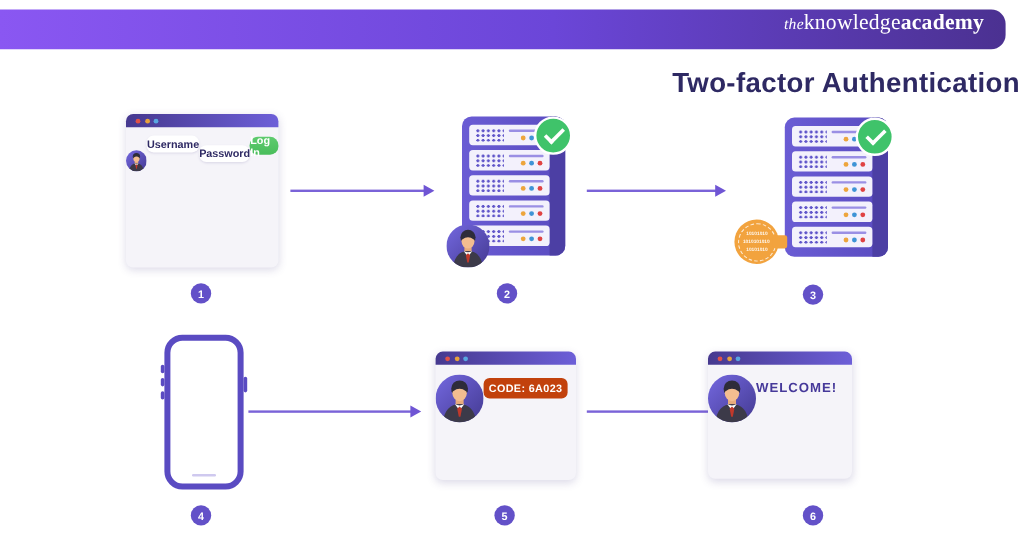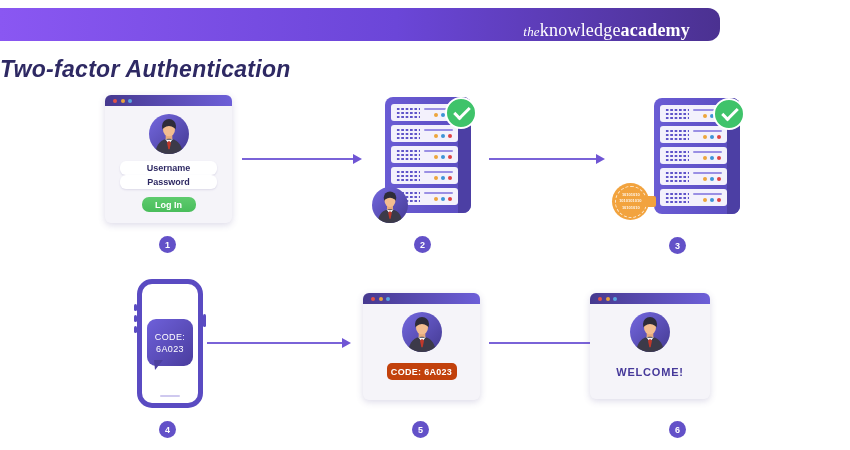--- a/index.html
+++ b/index.html
@@ -3,55 +3,55 @@
 <meta charset="utf-8">
 <style>
   * { margin:0; padding:0; box-sizing:border-box; }
   html,body { background:#ffffff; }
   .stage {
     position:relative; width:850px; height:450px; background:#ffffff;
     font-family:"Liberation Sans", sans-serif; overflow:hidden;
   }
   
   .banner {
-    position:absolute; left:0; top:8px; width:720px; height:33px;
+    position:absolute; left:0; top:8px; width:838px; height:33px;
     background:linear-gradient(90deg,#8a57f2 0%,#6b46d8 55%,#4b3191 100%);
     border-radius:0 12px 12px 0;
-    display:flex; align-items:flex-end; justify-content:flex-end; padding-right:30px;
+    display:flex; align-items:flex-start; justify-content:flex-end; padding-right:18px;
   }
   .brand { color:#fff; font-family:"Liberation Serif", serif; font-size:18px; letter-spacing:.2px; white-space:nowrap; }
   .brand .the { font-style:italic; font-size:13px; }
   .brand .academy { font-weight:bold; }
   
   .title {
-    position:absolute; top:56px; left:0; width:850px; text-align:left;
-    font-size:23px; font-weight:bold; color:#2e2963; letter-spacing:.3px;font-style:italic;
+    position:absolute; top:56px; left:0; width:850px; text-align:right;
+    font-size:23px; font-weight:bold; color:#2e2963; letter-spacing:.3px;
   }
   
   .win { position:absolute; background:#f5f4f9; border-radius:6px; box-shadow:0 2px 7px rgba(80,70,140,.20); }
   .win-bar {
     height:11px; border-radius:6px 6px 0 0;
     background:linear-gradient(90deg,#46398f,#6d5fd8);
     display:flex; align-items:center; gap:3.5px; padding-left:8px;
   }
   .dot { width:4px; height:4px; border-radius:50%; }
   .dot.red{background:#e05247;} .dot.org{background:#e8a23c;} .dot.blu{background:#58a6e0;}
-  .win-body { display:flex; flex-direction:column; align-items:center; }
+  .win-body { display:flex; flex-direction:row; align-items:flex-start; }
   
   .avatar-slot { display:block; }
   .avatar-slot svg { width:100%; height:100%; display:block; }
   .av-main { width:40px; height:40px; margin-top:8px; }
   
   .field {
     width:97px; height:14px; background:#ffffff; border-radius:6px;
     display:flex; align-items:center; justify-content:center;
     font-size:9px; font-weight:bold; color:#2e2963;
     box-shadow:0 1px 2px rgba(80,70,140,.15);
   }
-  .f-user { margin-top:7px; } .f-pass { margin-top:0; }
+  .f-user { margin-top:7px; } .f-pass { margin-top:15px; }
   .login-btn {
     margin-top:8px; width:54px; height:15px; border:none; border-radius:7px;
     background:linear-gradient(#5ecb6e,#49bd5b); color:#fff;
     font-size:9px; font-weight:bold; font-family:"Liberation Sans",sans-serif;
     display:flex; align-items:center; justify-content:center; cursor:pointer;
   }
   
   .code-badge {
     margin-top:11px; width:70px; height:17px; border-radius:5px; background:#c2410c;
     color:#fff; font-size:9px; font-weight:bold;
@@ -349,24 +349,20 @@
       <span>1010101010</span>
       <span>10101010</span>
     </div>
   </div>
 
   <div class="phone">
     <span class="side-btn sb-l1"></span>
     <span class="side-btn sb-l2"></span>
     <span class="side-btn sb-l3"></span>
     <span class="side-btn sb-r"></span>
-    <div class="bubble">
-      <span>CODE:</span>
-      <span>6A023</span>
-    </div>
     <span class="home-line"></span>
   </div>
 
   <div class="arrow" style="left:207px; top:342px; width:136px;"></div>
 
   <div class="win" style="left:363px; top:293px; width:117px; height:107px;">
     <div class="win-bar">
       <span class="dot red"></span>
       <span class="dot org"></span>
       <span class="dot blu"></span>

